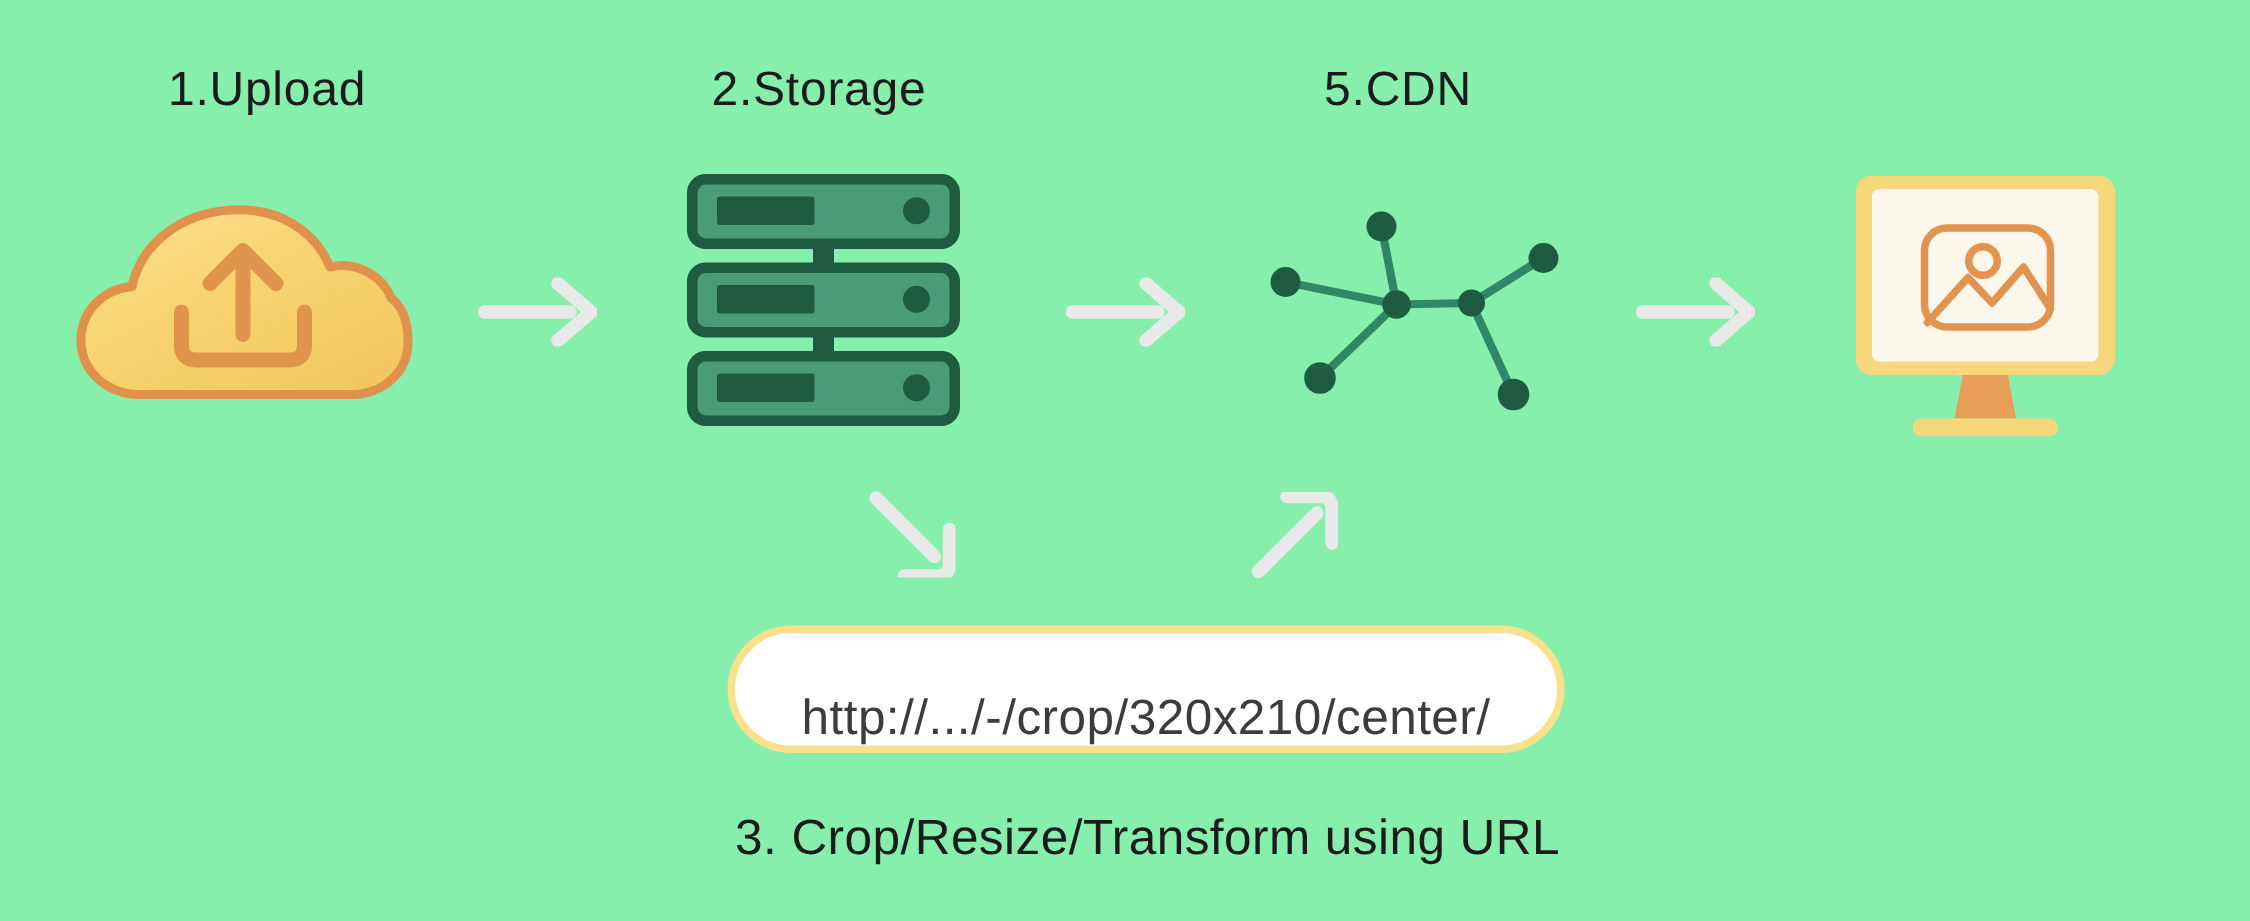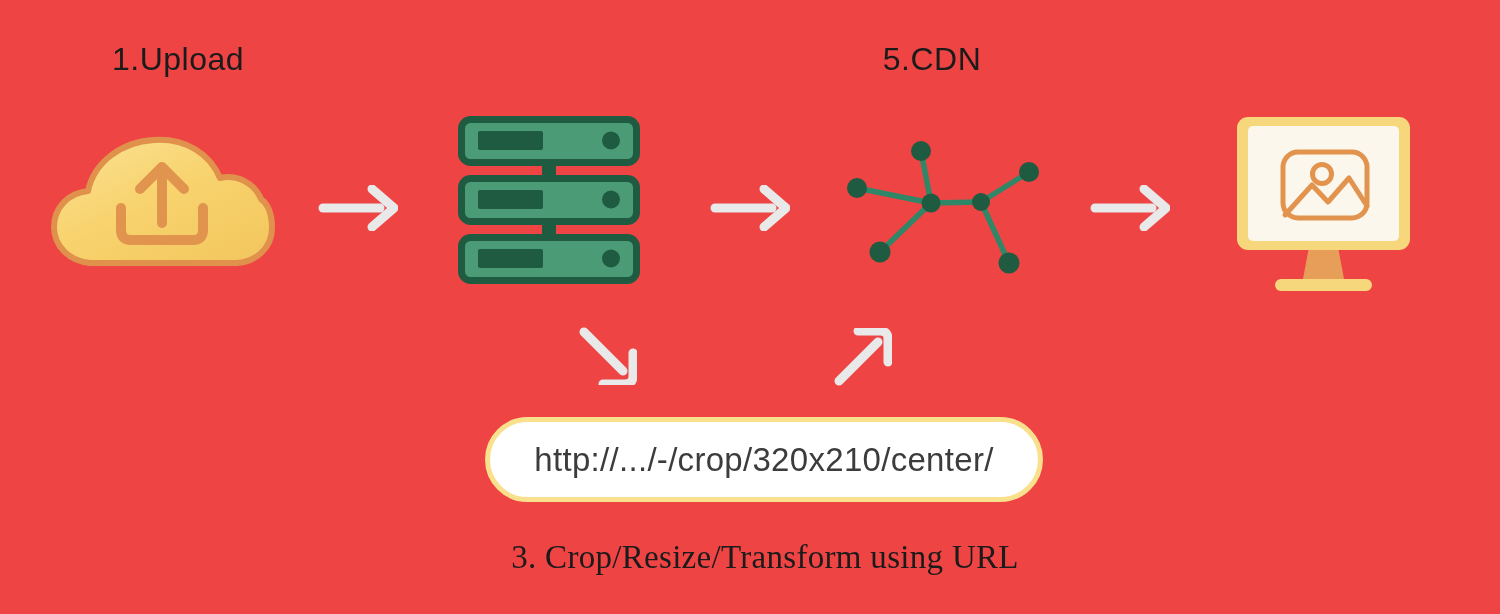--- a/index.html
+++ b/index.html
@@ -1,44 +1,45 @@
 <!DOCTYPE html>
 <html style="--label-text: #1b1b1b; --arrow-gray: #e9e9e9; --cloud-fill: #f8d36e; --cloud-fill-light: #fae296; --cloud-fill-deep: #f3c75f; --cloud-stroke: #e0914b; --cloud-arrow: #e0944e; --green-mid: #4a9b76; --green-dark: #1e5b40; --net-edge: #2f8767; --monitor-yellow: #f7d77c; --monitor-screen: #fbf7ec; --monitor-orange: #e2944e; --monitor-stand: #e79e58; --pill-border: #f9e08d; --pill-text: #3c3c3c;"><head>
 <meta charset="utf-8">
 <style>
   html,body{margin:0;padding:0;background:#ffffff;}
   #canvas{
-    position:relative;width:1500px;height:614px;background:#ef4444;overflow:hidden;
+    position:relative;width:1500px;height:614px;background:#86efac;overflow:hidden;
     font-family:"Liberation Sans","DejaVu Sans",sans-serif;
   }
   .step-label{
     position:absolute;top:42px;transform:translateX(-50%);
     font-size:32px;font-weight:400;letter-spacing:0.5px;color:var(--label-text);
     white-space:nowrap;line-height:1.1;
   }
   .icon-abs{position:absolute;}
   .url-pill{
     position:absolute;left:485px;top:417px;width:558px;height:85px;box-sizing:border-box;
     border:5px solid var(--pill-border);border-radius:44px;background:#ffffff;
-    display:flex;align-items:center;justify-content:center;
+    display:flex;align-items:flex-end;justify-content:center;
   }
   .url-pill span{
     font-size:33px;color:var(--pill-text);letter-spacing:0.3px;white-space:nowrap;
   }
   .caption{
     position:absolute;left:365px;top:539px;width:800px;text-align:center;
-    font-size:33px;color:var(--label-text);letter-spacing:0.3px;white-space:nowrap;font-family:Liberation Serif, serif;
+    font-size:33px;color:var(--label-text);letter-spacing:0.3px;white-space:nowrap;
   }
 </style>
 </head>
 <body>
 
 <div id="canvas">
 
   <div class="step-label" style="left:178px">1.Upload</div>
+  <div class="step-label" style="left:546px">2.Storage</div>
   <div class="step-label" style="left:932px">5.CDN</div>
 
   <svg class="icon-abs" style="left:50px;top:136px" width="226" height="130" viewBox="0 0 226 130">
     <defs>
       <linearGradient id="cloudGrad" x1="0" y1="0" x2="0.85" y2="1">
         <stop offset="0" style="stop-color:var(--cloud-fill-light)"></stop>
         <stop offset="0.5" style="stop-color:var(--cloud-fill)"></stop>
         <stop offset="1" style="stop-color:var(--cloud-fill-deep)"></stop>
       </linearGradient>
     </defs>

